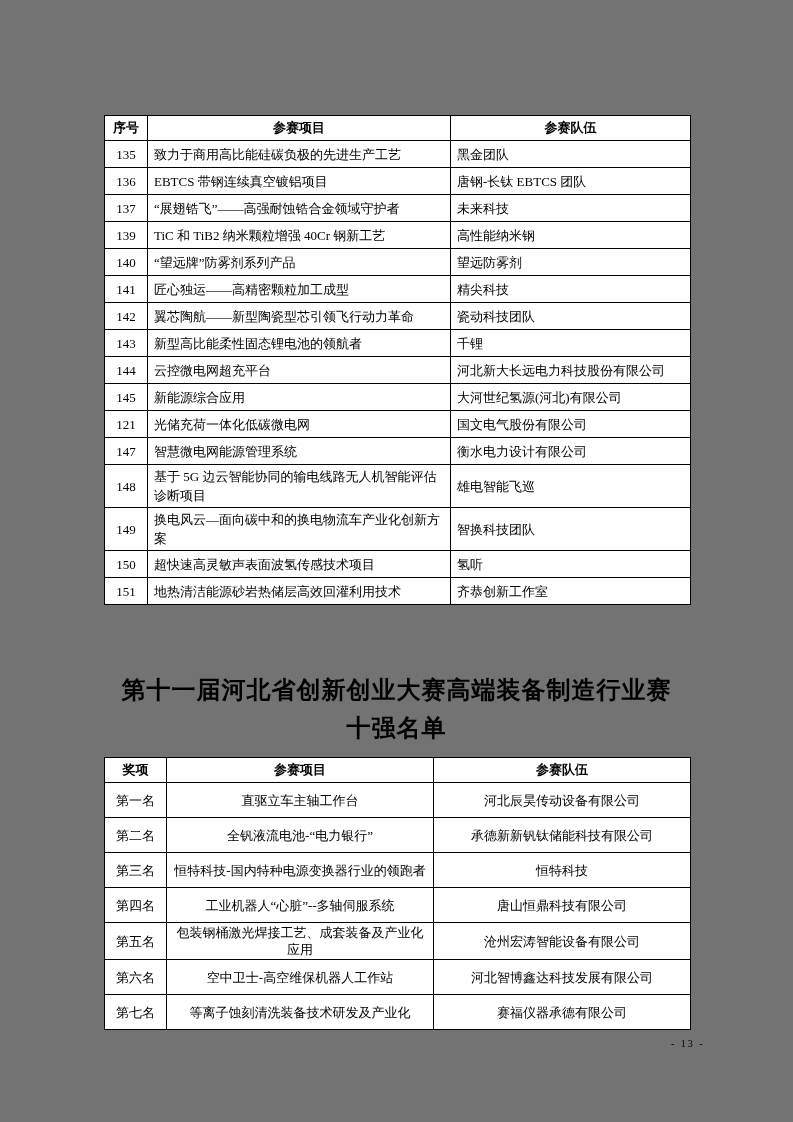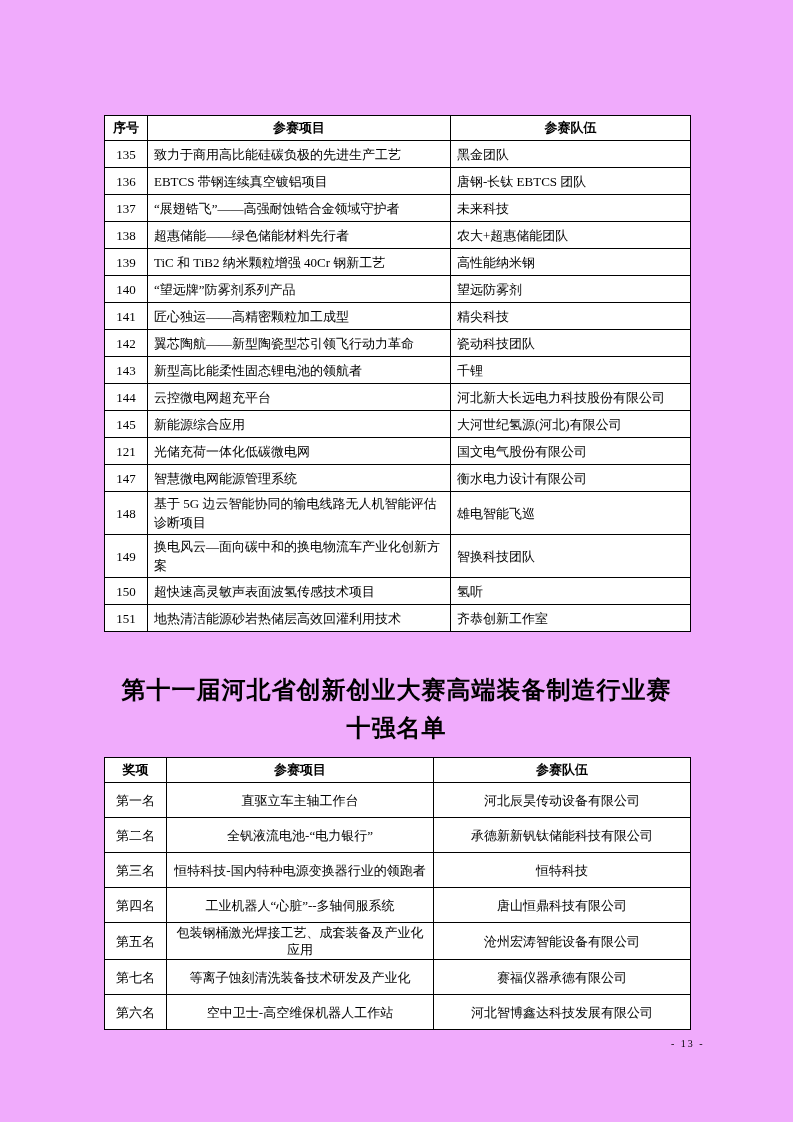--- a/index.html
+++ b/index.html
@@ -1,20 +1,20 @@
 <!DOCTYPE html>
 <html><head>
 <meta charset="utf-8">
 <style>
   html, body { margin: 0; padding: 0; background: #ffffff; }
   .page {
     position: relative;
     width: 793px;
     height: 1122px;
-    background: #f0abfc;
+    background: #737373;
     color: #000000;
     font-family: "Liberation Serif", "DejaVu Serif", serif;
     overflow: hidden;
   }
   table {
     position: absolute;
     border-collapse: collapse;
     table-layout: fixed;
     background: #ffffff;
   }
@@ -90,25 +90,20 @@
           <td class="serial">136</td>
           <td>EBTCS 带钢连续真空镀铝项目</td>
           <td>唐钢-长钛 EBTCS 团队</td>
         </tr>
         <tr>
           <td class="serial">137</td>
           <td>“展翅锆飞”——高强耐蚀锆合金领域守护者</td>
           <td>未来科技</td>
         </tr>
         <tr>
-          <td class="serial">138</td>
-          <td>超惠储能——绿色储能材料先行者</td>
-          <td>农大+超惠储能团队</td>
-        </tr>
-        <tr>
           <td class="serial">139</td>
           <td>TiC 和 TiB2 纳米颗粒增强 40Cr 钢新工艺</td>
           <td>高性能纳米钢</td>
         </tr>
         <tr>
           <td class="serial">140</td>
           <td>“望远牌”防雾剂系列产品</td>
           <td>望远防雾剂</td>
         </tr>
         <tr>
@@ -207,27 +202,27 @@
           <td>第四名</td>
           <td>工业机器人“心脏”--多轴伺服系统</td>
           <td>唐山恒鼎科技有限公司</td>
         </tr>
         <tr>
           <td>第五名</td>
           <td>包装钢桶激光焊接工艺、成套装备及产业化应用</td>
           <td>沧州宏涛智能设备有限公司</td>
         </tr>
         <tr>
+          <td>第六名</td>
+          <td>空中卫士-高空维保机器人工作站</td>
+          <td>河北智博鑫达科技发展有限公司</td>
+        </tr>
+        <tr>
           <td>第七名</td>
           <td>等离子蚀刻清洗装备技术研发及产业化</td>
           <td>赛福仪器承德有限公司</td>
         </tr>
-        <tr>
-          <td>第六名</td>
-          <td>空中卫士-高空维保机器人工作站</td>
-          <td>河北智博鑫达科技发展有限公司</td>
-        </tr>
       </tbody>
   </table>
 
   <div class="page-number">- 13 -</div>
 
 </div>
 
 </body></html>

